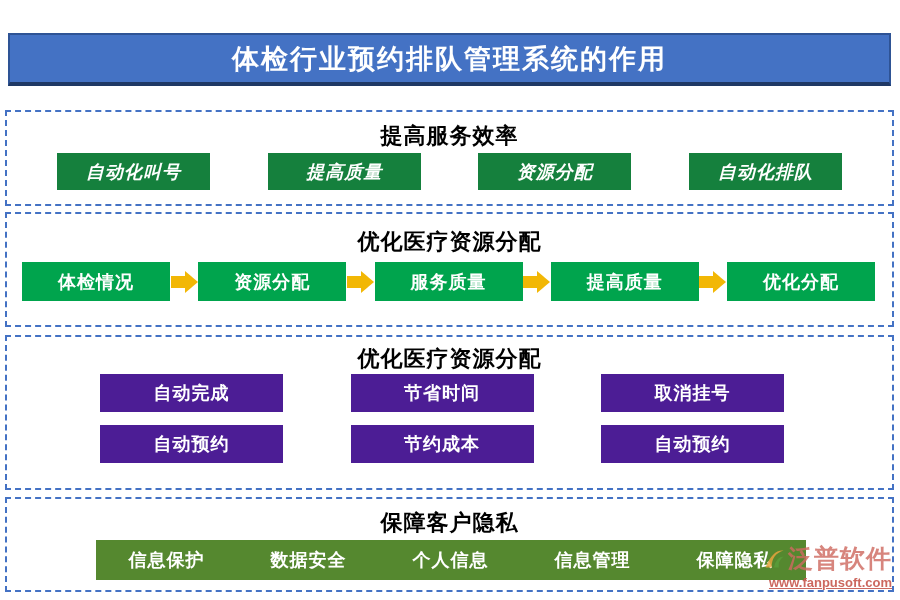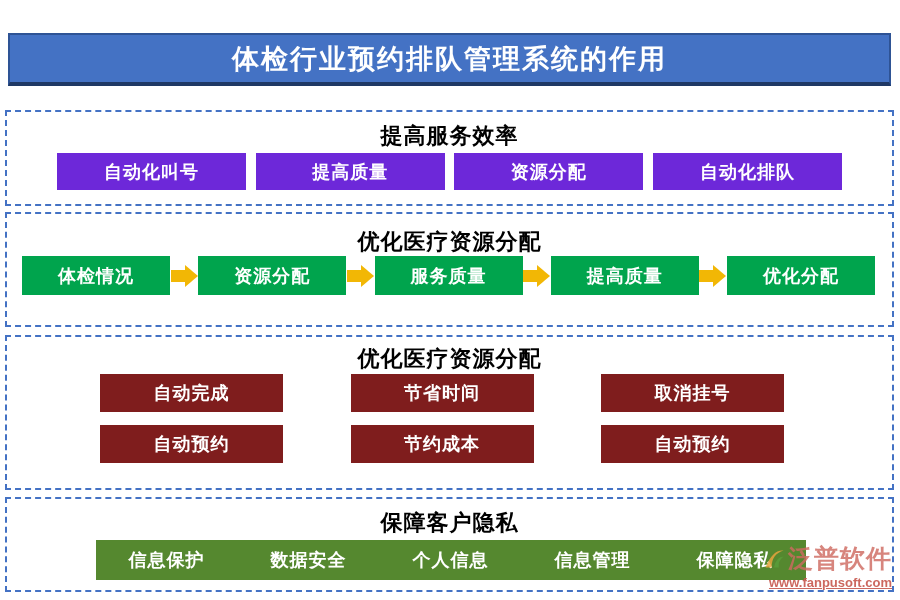--- a/index.html
+++ b/index.html
@@ -28,32 +28,32 @@
   .p4 .panel-title{ margin-top:9px; }
 
   
   .btn{
     display:flex; align-items:center; justify-content:center;
     color:#fff; font-weight:bold; font-size:18px; letter-spacing:1px;
   }
 
   
   .row1{ position:absolute; left:50px; right:50px; top:41px; display:flex; justify-content:space-between; }
-  .row1 .btn{ width:189px; height:37px; background:#6d28d9; }
+  .row1 .btn{ width:153px; height:37px; background:#15803d;font-style:italic; }
 
   
-  .row2{ position:absolute; left:15px; right:17px; top:42px; display:flex; justify-content:space-between; align-items:center; }
+  .row2{ position:absolute; left:15px; right:17px; top:48px; display:flex; justify-content:space-between; align-items:center; }
   .row2 .btn{ width:148px; height:39px; background:#00A44D; }
   .arrow{ display:flex; align-items:center; }
   .arrow-body{ width:14px; height:12px; background:#F2B705; }
   .arrow-head{ width:0; height:0; border-top:11px solid transparent; border-bottom:11px solid transparent; border-left:13px solid #F2B705; }
 
   
   .grid3{ position:absolute; left:93px; right:108px; top:37px; display:flex; flex-wrap:wrap; justify-content:space-between; }
-  .grid3 .btn{ width:183px; height:38px; background:#7f1d1d; margin-bottom:13px; }
+  .grid3 .btn{ width:183px; height:38px; background:#4c1d95; margin-bottom:13px; }
 
   
   .row4{ position:absolute; left:25px; right:23px; top:41px; display:flex; justify-content:center; }
   .row4 .btn{ width:142px; height:40px; background:#55882F; }
 
   
   .watermark{
     position:absolute; right:8px; bottom:10px; z-index:5;
     display:flex; flex-direction:column; align-items:flex-end;
   }

